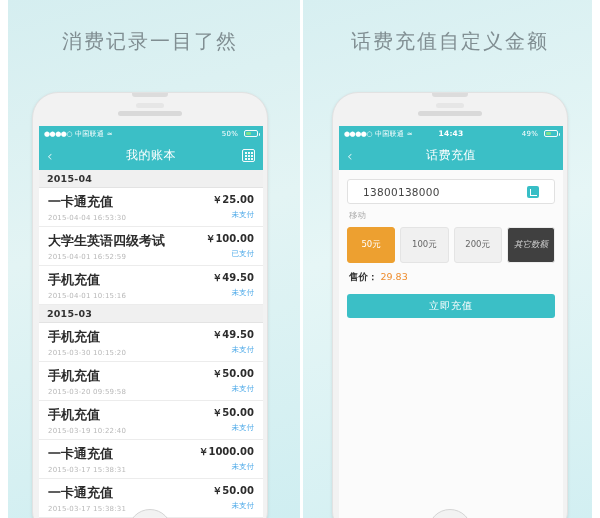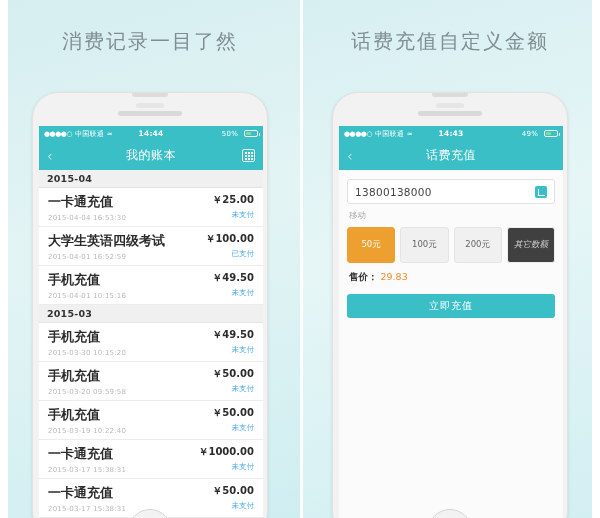--- a/index.html
+++ b/index.html
@@ -140,21 +140,21 @@
   .row-left .r-title { font-size: 13px; color: #2c2c2c; font-weight: bold; }
   .row-left .r-date { font-size: 7px; color: #b9b9b9; margin-top: 3px; letter-spacing: .2px;}
   .row-right { text-align: right; }
   .row-right .r-amt { font-size: 10px; color: #2c2c2c; font-weight: bold; }
   .row-right .r-status { font-size: 7.5px; margin-top: 3px; color: #4aa8e8; }
 
   
   .form { background: #fbfbfb; height: calc(100% - 44px); padding: 9px 8px; }
   .phone-field {
     background: #ffffff; border: 1px solid #e1e1e1; border-radius: 3px;
-    height: 25px; display: flex; align-items: center; padding: 0 7px;
+    height: 25px; display: flex; align-items: center; padding: 0 15px;
   }
   .phone-field .pf-val { font-size: 10.5px; color: #444444; letter-spacing: .3px; flex: 1; }
   .contact-icon {
     width: 12px; height: 12px; background: #37bec6; border-radius: 2px;
     position: relative;
   }
   .contact-icon::before {
     content:''; position:absolute; left:3px; top:3px; width: 6px; height: 6px;
     border-left: 1.5px solid #ffffff; border-bottom: 1.5px solid #ffffff;
   }
@@ -193,21 +193,20 @@
       <div class="notch-tab"></div>
       <div class="camera"></div>
       <div class="speaker"></div>
 
       <div class="screen">
 
         <div class="statusbar">
           <span class="sb-dots">●●●●○</span>
           <span class="sb-carrier">中国联通</span>
           <span class="sb-wifi">≈</span>
-          <span class="sb-time">14:44</span>
           <span class="sb-right">
             <span class="sb-batt-pct">50%</span>
             <span class="batt">
                 <i style="width:50%"></i>
               </span>
           </span>
         </div>
 
         <div class="navbar">
           <span class="nav-back">‹</span>

